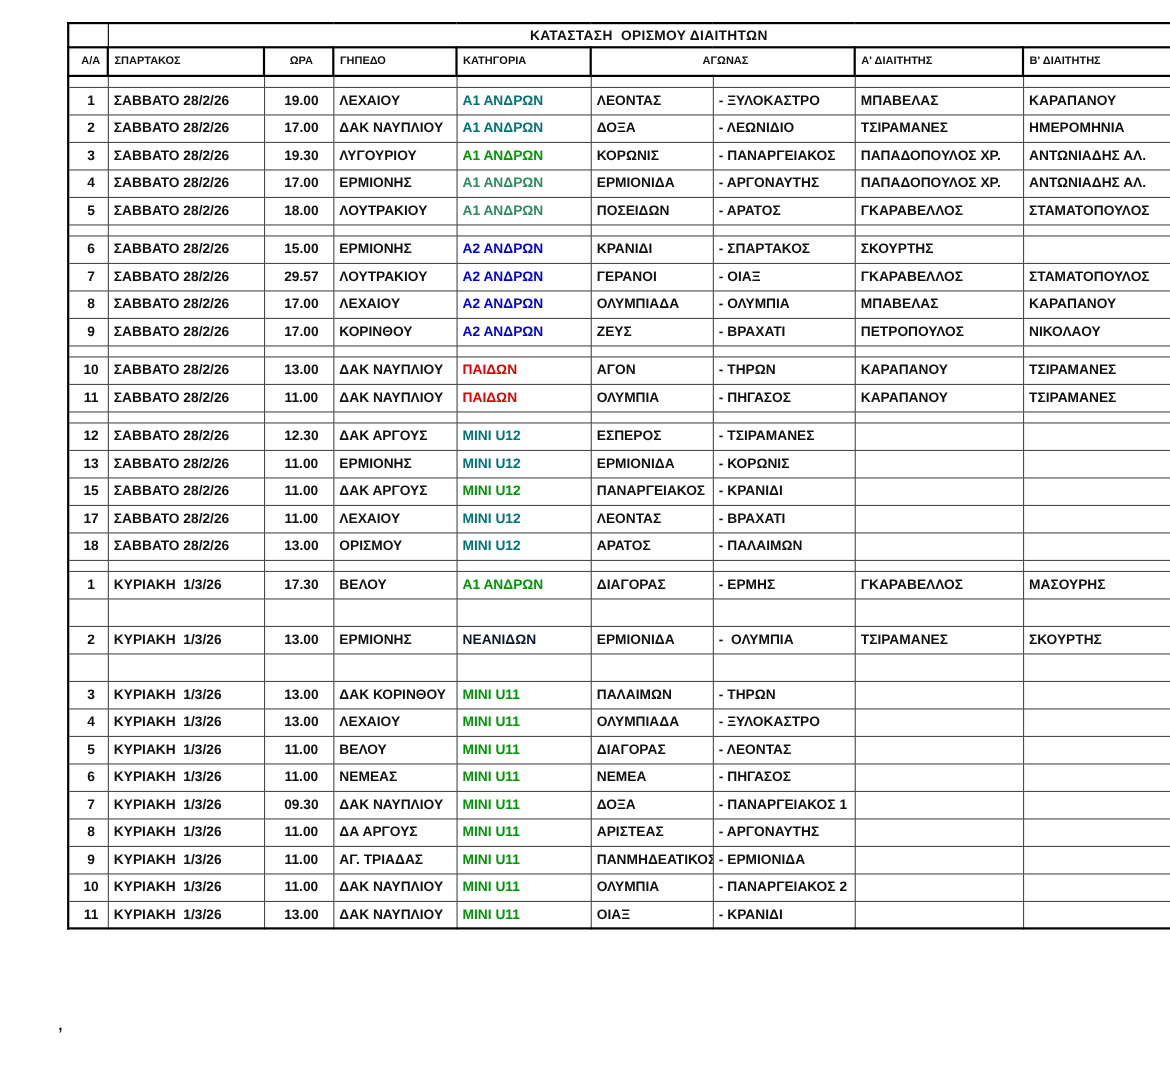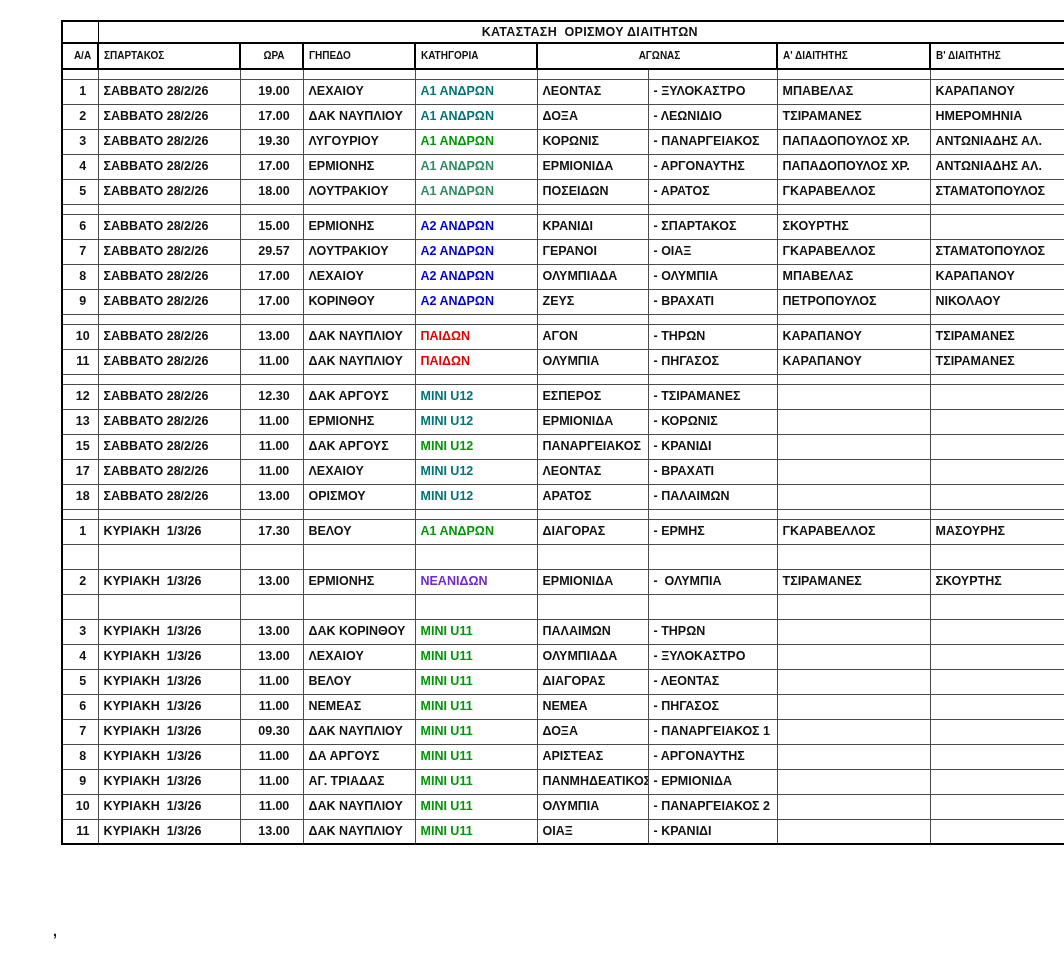--- a/index.html
+++ b/index.html
@@ -335,21 +335,21 @@
           <td class="c-left"></td>
           <td class="c-left"></td>
           <td class="c-left"></td>
           <td class="c-left"></td>
         </tr>
         <tr class="match">
           <td class="c-center">2</td>
           <td class="c-left">ΚΥΡΙΑΚΗ  1/3/26</td>
           <td class="c-center">13.00</td>
           <td class="c-left">ΕΡΜΙΟΝΗΣ</td>
-          <td class="c-left" style="color: #6d28d9; margin-top: 14px;">ΝΕΑΝΙΔΩΝ</td>
+          <td class="c-left" style="color: #0f172a; margin-top: 14px;">ΝΕΑΝΙΔΩΝ</td>
           <td class="c-left">ΕΡΜΙΟΝΙΔΑ</td>
           <td class="c-left">-  ΟΛΥΜΠΙΑ</td>
           <td class="c-left">ΤΣΙΡΑΜΑΝΕΣ</td>
           <td class="c-left">ΣΚΟΥΡΤΗΣ</td>
         </tr>
         <tr class="empty">
           <td class="c-center"></td>
           <td class="c-left"></td>
           <td class="c-center"></td>
           <td class="c-left"></td>

